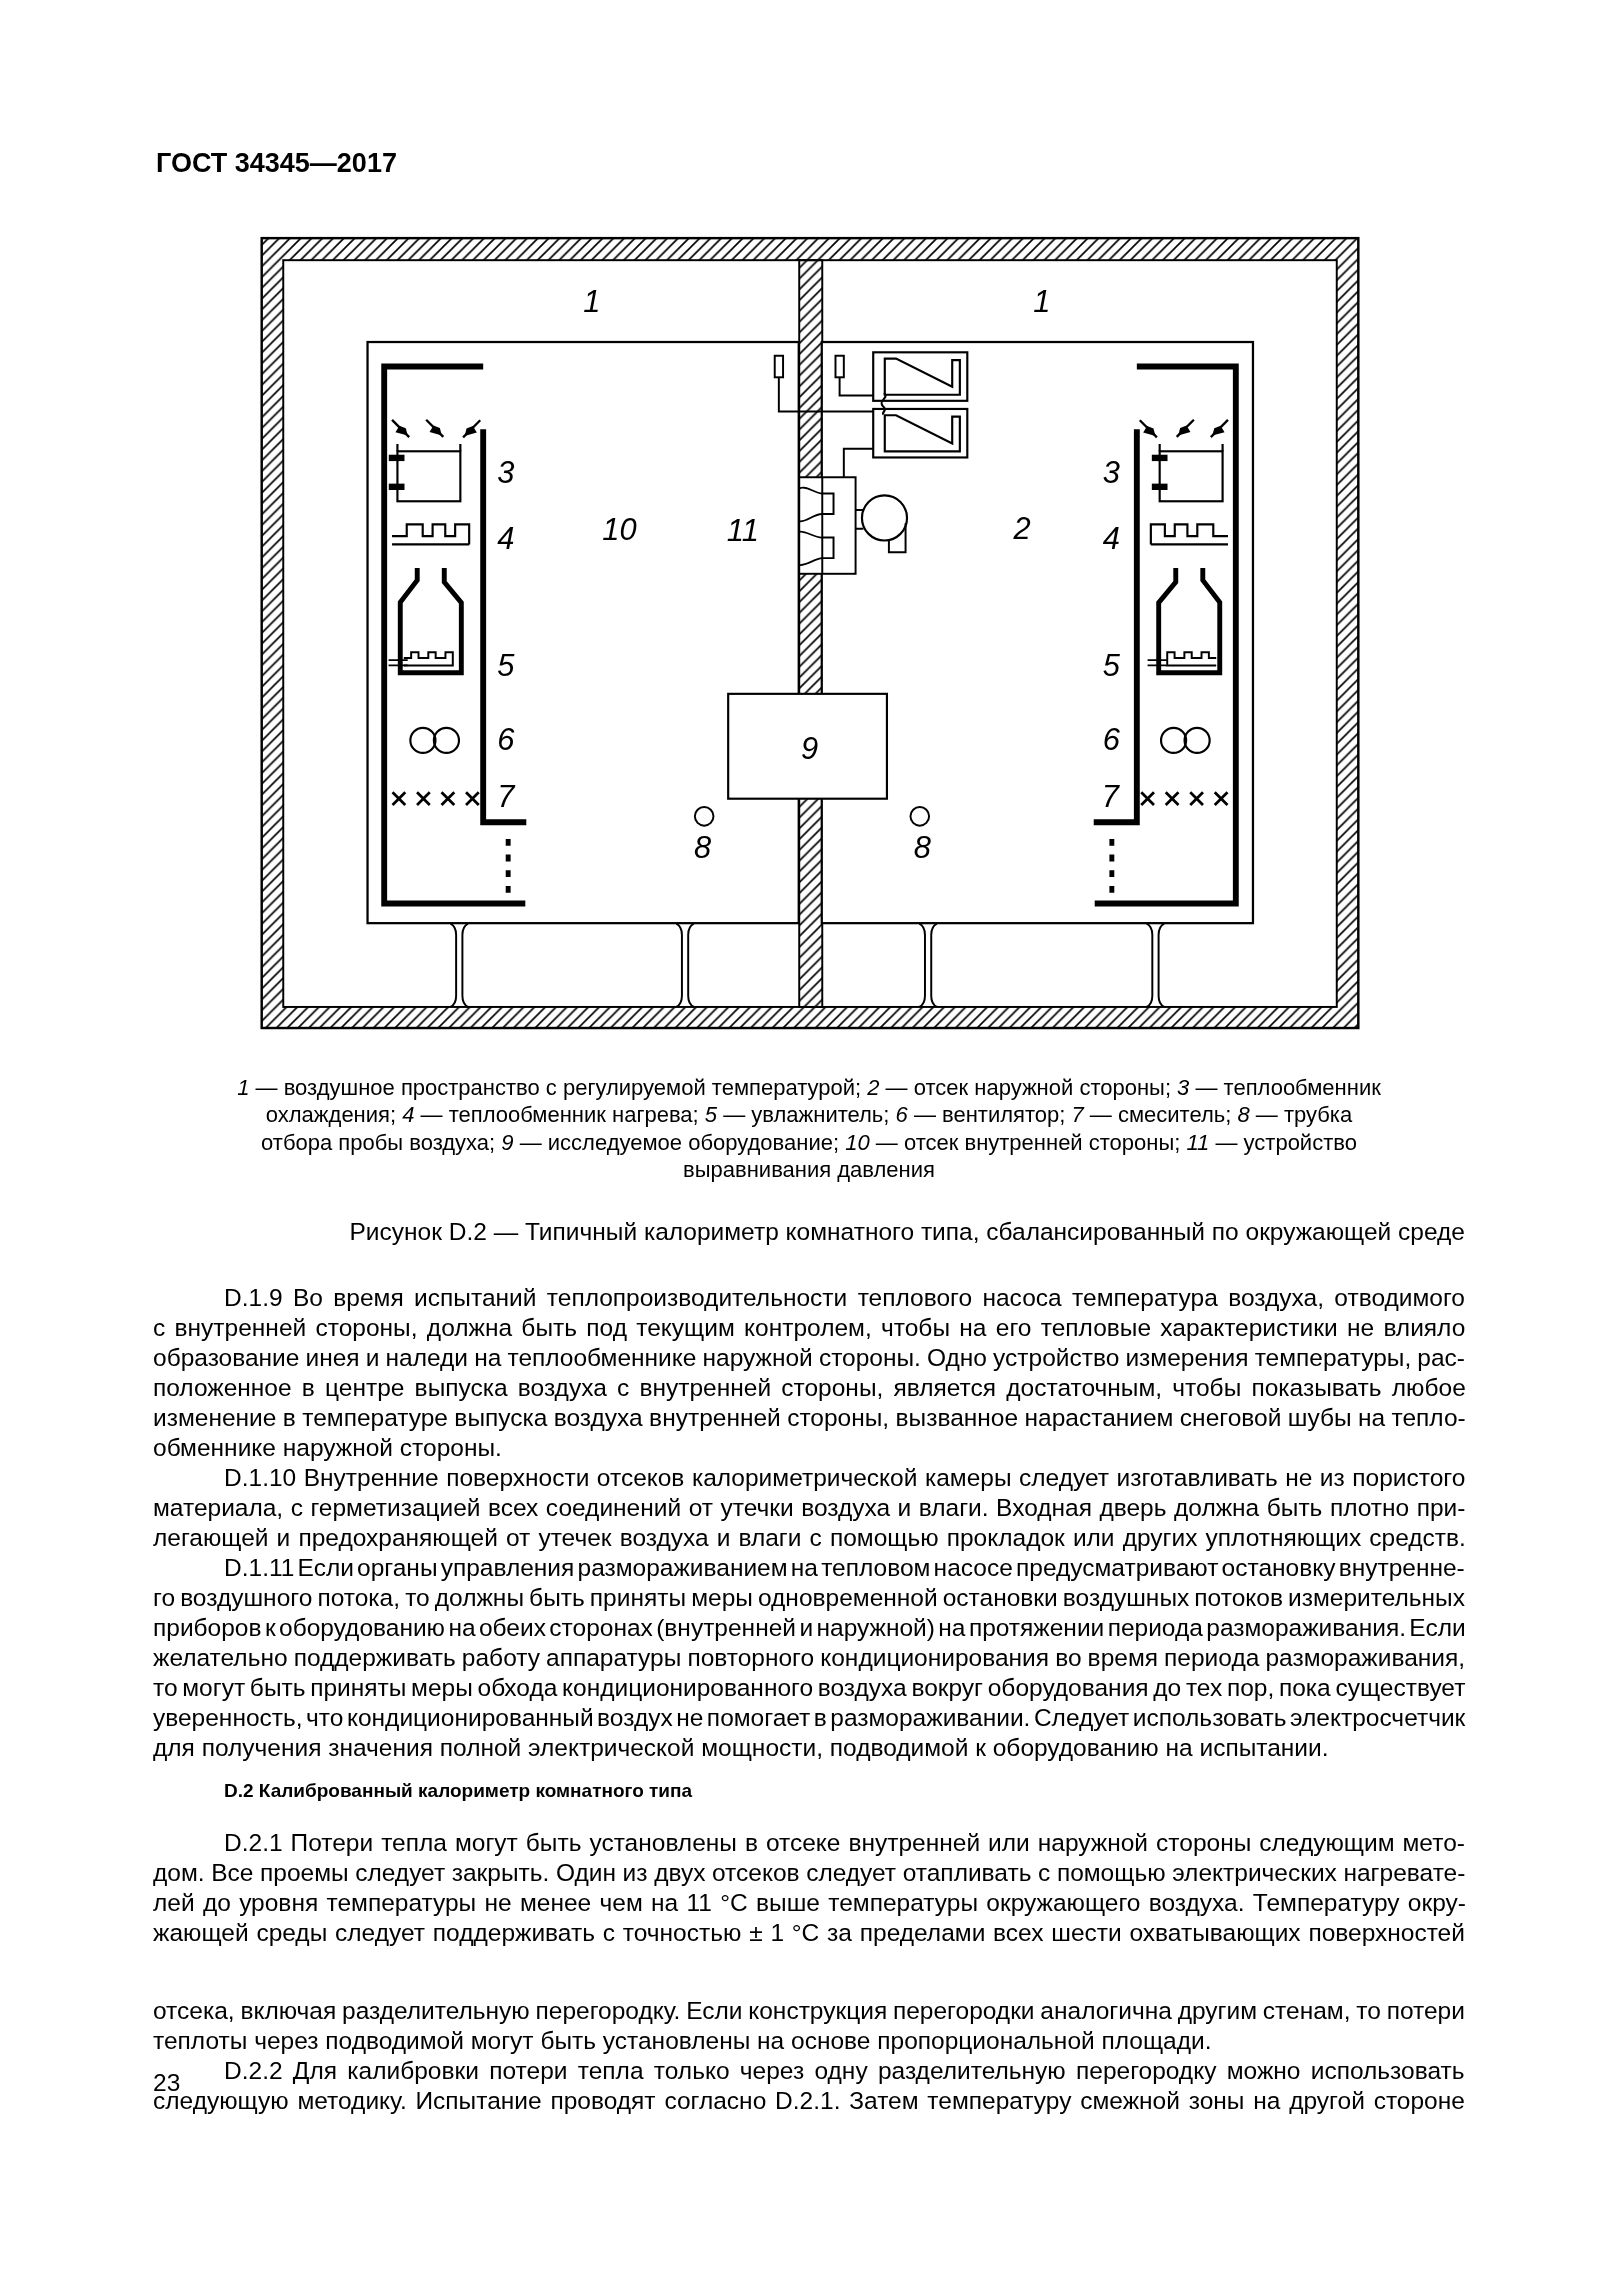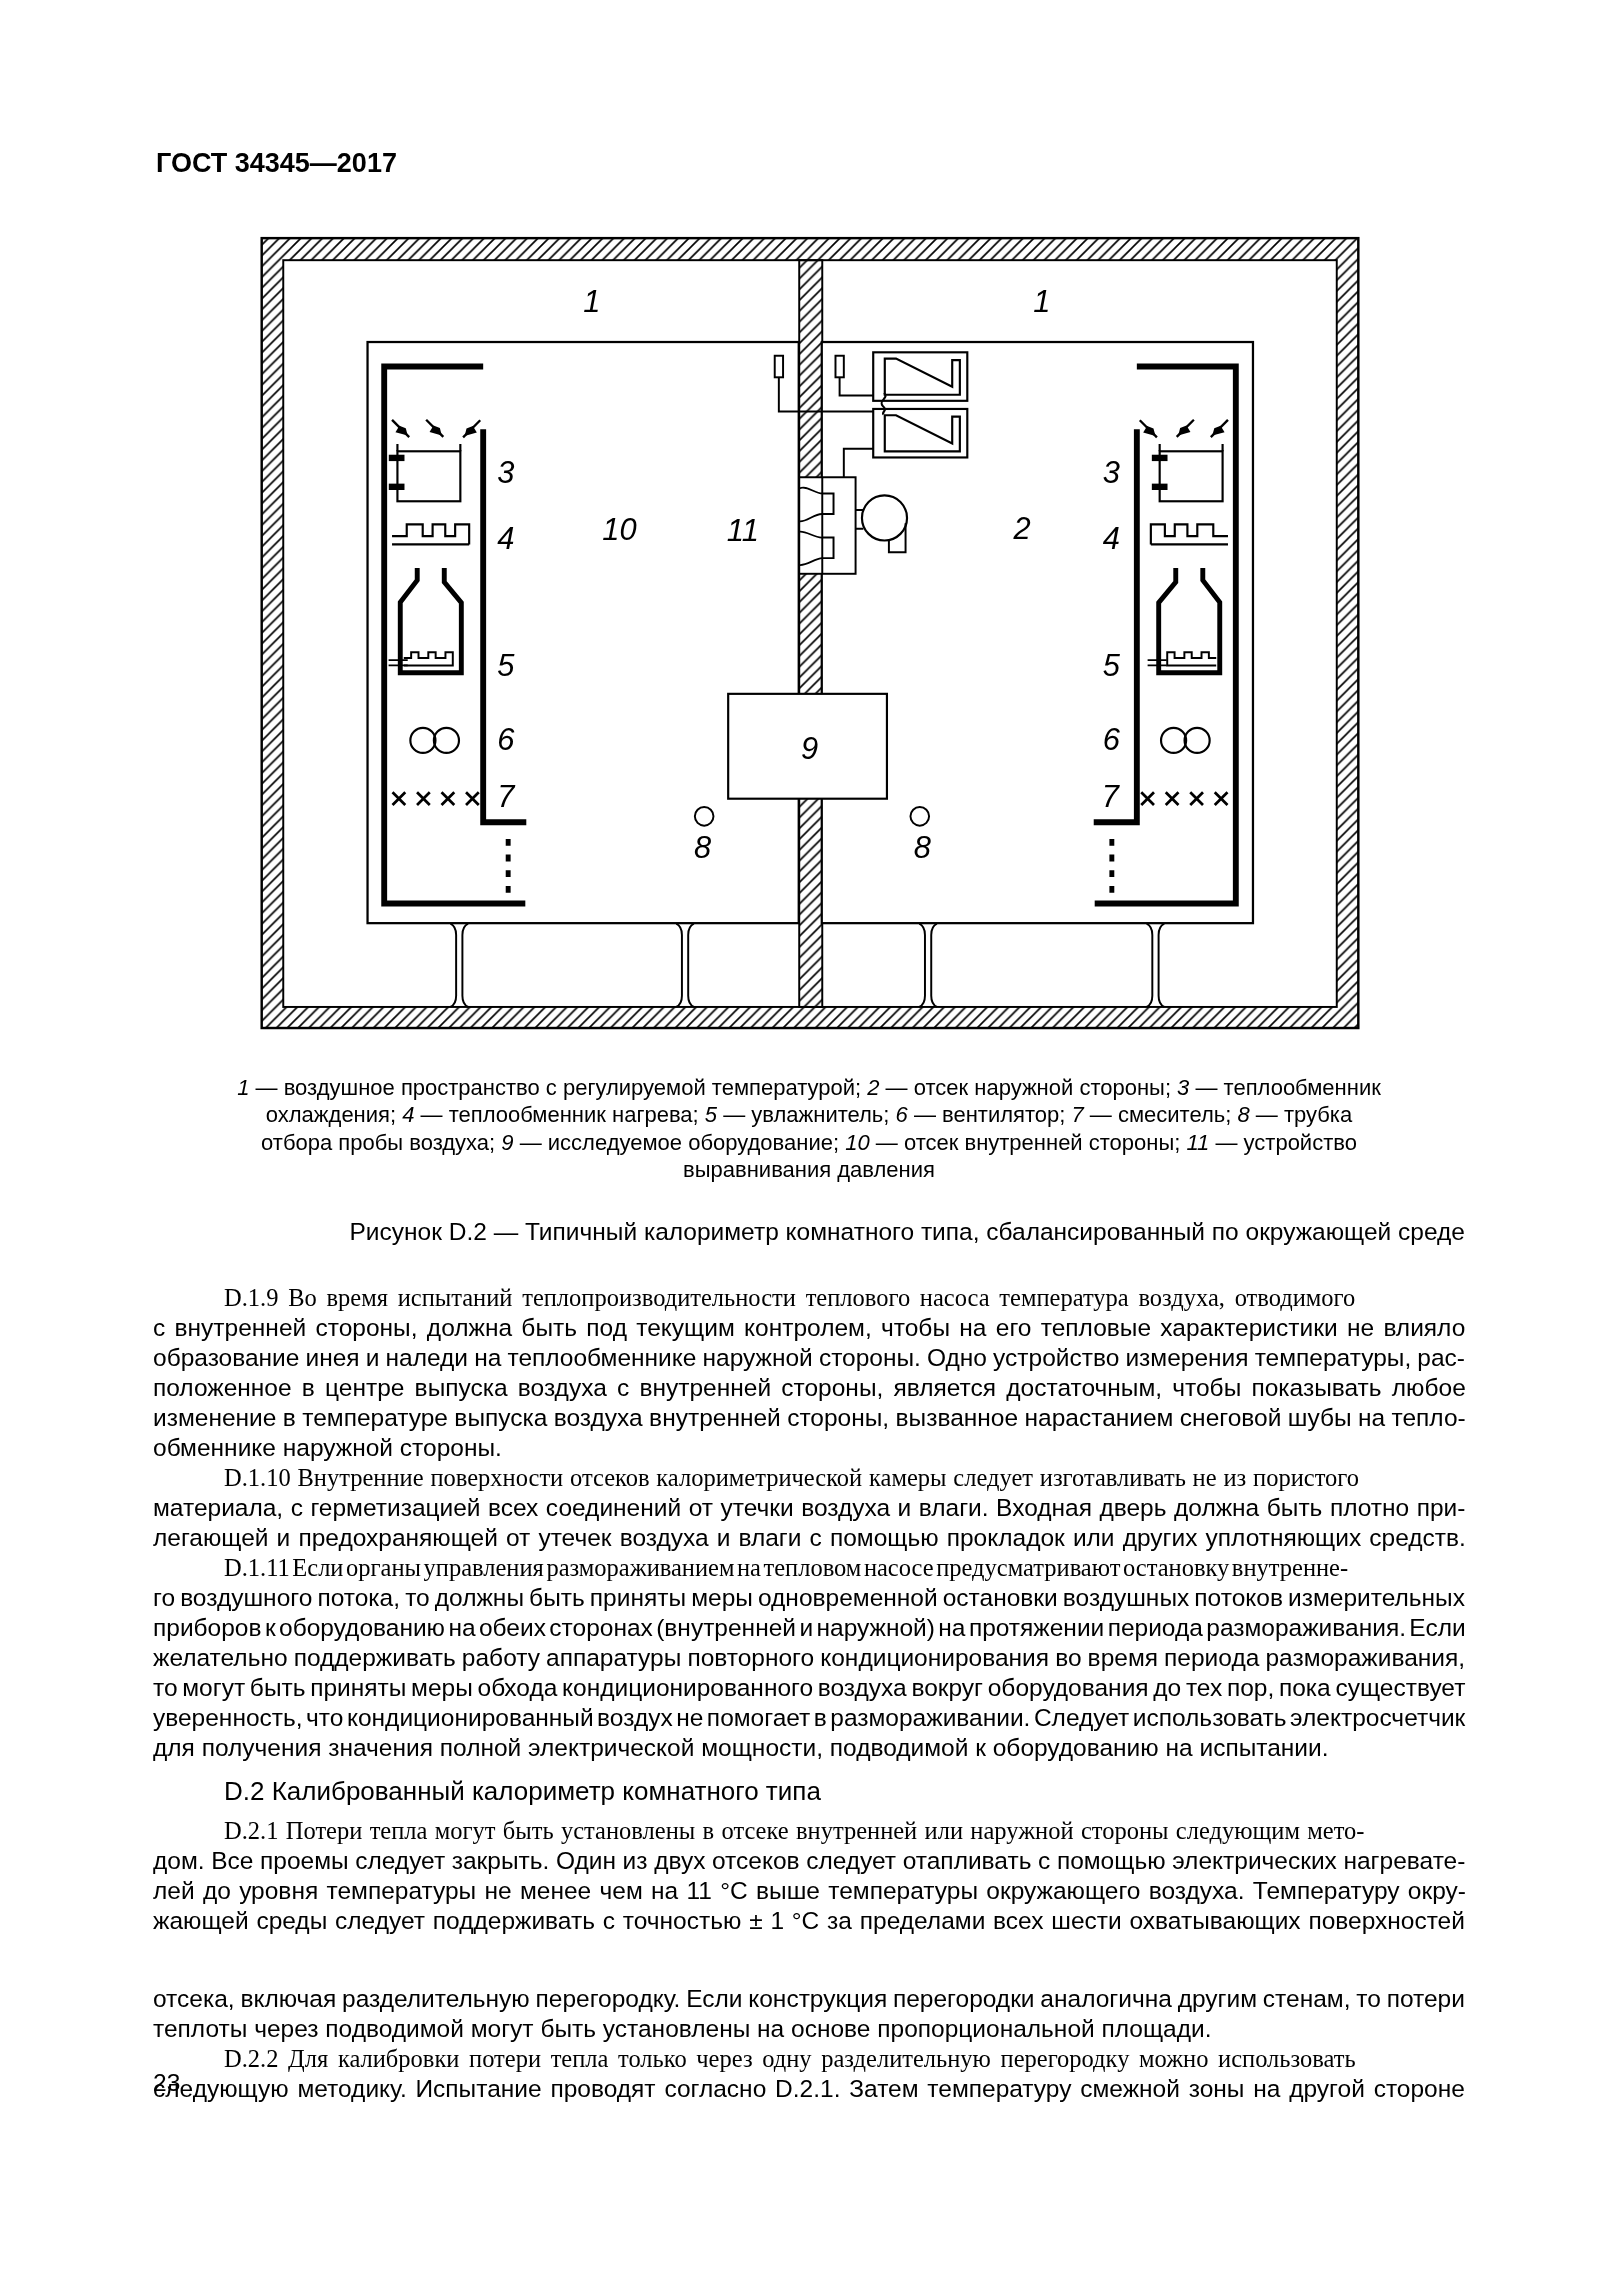--- a/index.html
+++ b/index.html
@@ -1,20 +1,20 @@
 <!DOCTYPE html>
 <html><head>
 <meta charset="utf-8">
 <style>
 html,body{margin:0;padding:0;}
 body{width:1621px;height:2293px;position:relative;background:#fff;font-family:"Liberation Sans",sans-serif;color:#000;overflow:hidden;}
 .abs{position:absolute;}
 .bl{font-size:24.5px;line-height:30px;white-space:nowrap;text-align:left;}
-.ind{text-indent:71px;font-family:Liberation Serif, serif;}
-.h2{font-size:26px;line-height:30px;font-weight:normal;margin-top:13px;margin-bottom:10px;text-indent:71px;}
+.ind{text-indent:71px;}
+.h2{font-size:19px;line-height:30px;font-weight:bold;margin-top:13px;margin-bottom:22px;text-indent:71px;}
 .cap{font-size:22px;line-height:27.4px;width:1312px;text-align:center;}
 .figlab{font-size:24.5px;line-height:29px;width:1312px;text-align:right;}
 </style>
 </head>
 <body>
 
 <div class="abs" style="left:156px;top:149px;font-size:27px;font-weight:bold;line-height:29px;">ГОСТ 34345—2017</div>
 
 <svg class="abs" style="left:0;top:0" width="1621" height="1078" viewBox="0 0 1654 1100">
 <defs>

